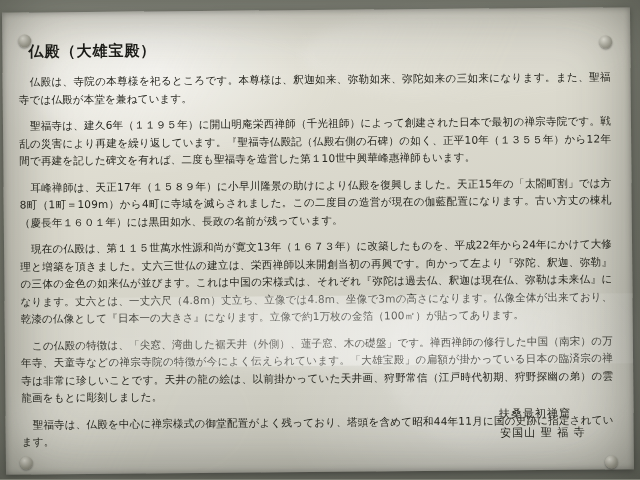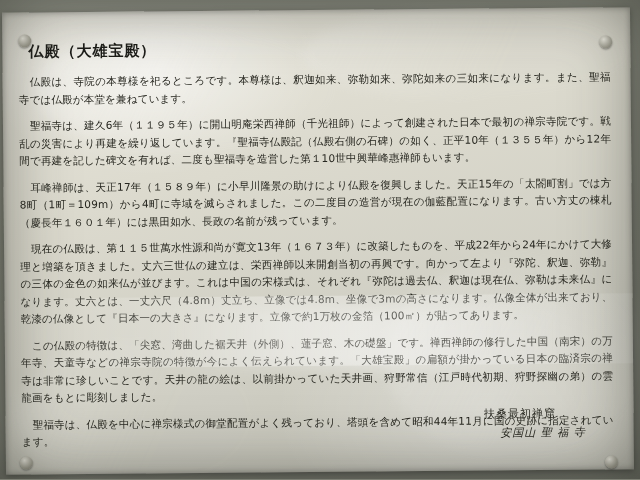--- a/index.html
+++ b/index.html
@@ -93,21 +93,21 @@
   #signature {
     position: absolute;
     right: 34px;
     bottom: 6px;
     text-align: left;
     font-size: 11px;
     line-height: 19px;
     letter-spacing: 1px;
     color: #26261f;
   }
-  #sig-line-2 { margin-left: 16px; font-style: italic; }
+  #sig-line-2 { margin-left: 1px; }
   
   #wash {
     position: absolute; left: 0; top: 286px; width: 628px; height: 70px;
     background: linear-gradient(90deg, rgba(255,255,255,0.0) 0%, rgba(255,255,255,0.33) 45%, rgba(255,255,255,0.12) 100%);
     pointer-events: none;
   }
   #vignette {
     position: absolute; inset: 0;
     box-shadow: inset 0 0 70px rgba(40,42,35,0.55);
     pointer-events: none;

